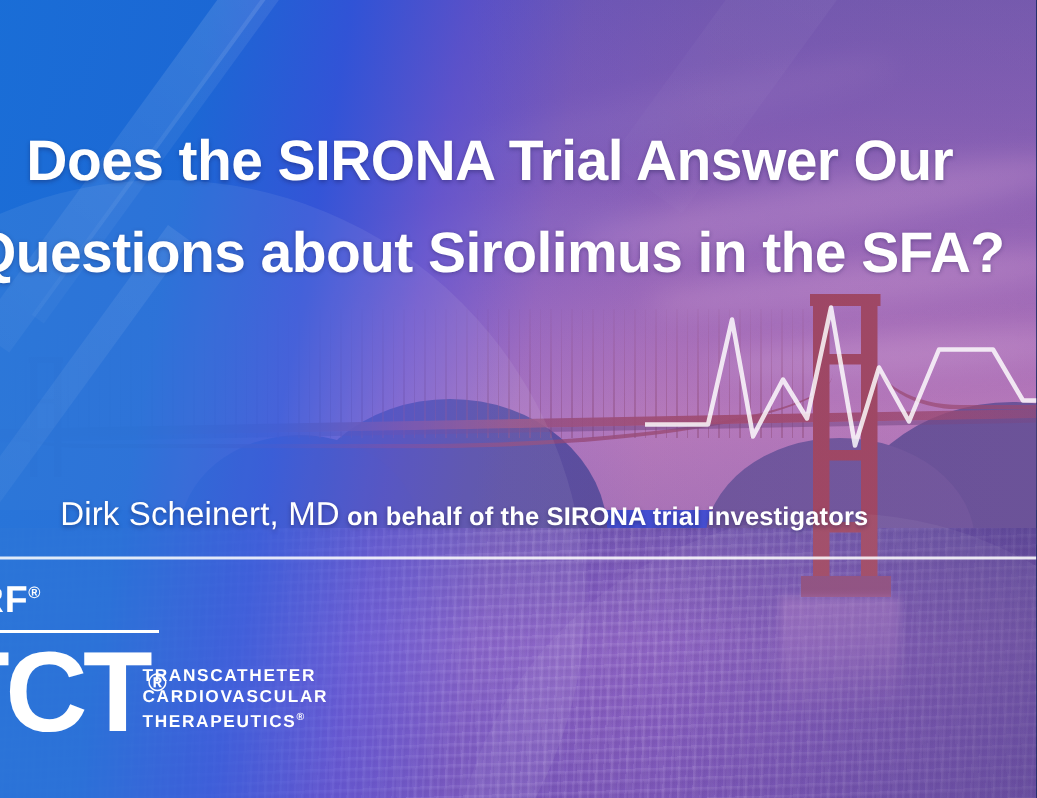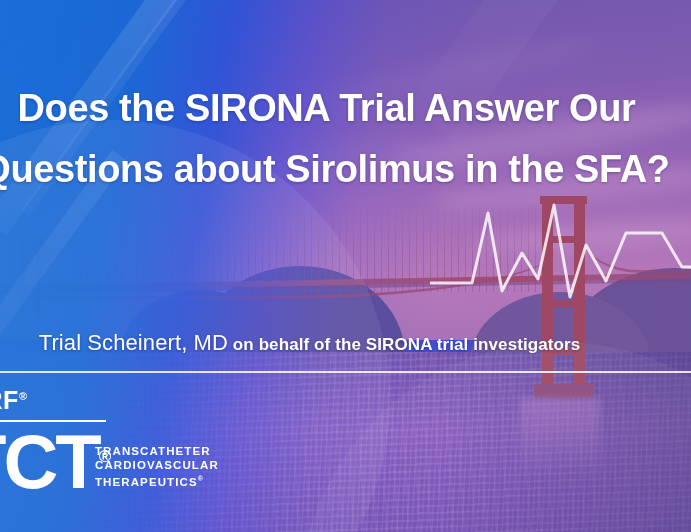--- a/index.html
+++ b/index.html
@@ -436,21 +436,21 @@
   <svg class="ekg" viewBox="0 0 300 130">
     <polyline points="0,88 42,88 58,18 72,96 92,58 108,84 124,10 140,102 156,50 176,86 196,38 232,38 252,72 300,72" fill="none" stroke="rgba(255,255,255,.82)" stroke-width="3" stroke-linejoin="round" stroke-linecap="round"></polyline>
   </svg>
 
   <div class="title">
     <span class="title-line l1">Does the SIRONA Trial Answer Our</span>
     <span class="title-line l2">Questions about Sirolimus in the SFA?</span>
   </div>
 
   <div class="byline">
-    <span class="presenter">Trial Scheinert, MD</span><span class="affil"> on behalf of the SIRONA trial investigators</span>
+    <span class="presenter">Dirk Scheinert, MD</span><span class="affil"> on behalf of the SIRONA trial investigators</span>
   </div>
 
   <div class="rule"></div>
 
   <div class="logo">
     <div class="logo-crf"><span>CRF</span><sup>®</sup></div>
     <div class="logo-divider"></div>
     <div class="logo-tct"><span>TCT</span><sup>®</sup></div>
     <div class="logo-words">
       <span class="w">TRANSCATHETER</span>

